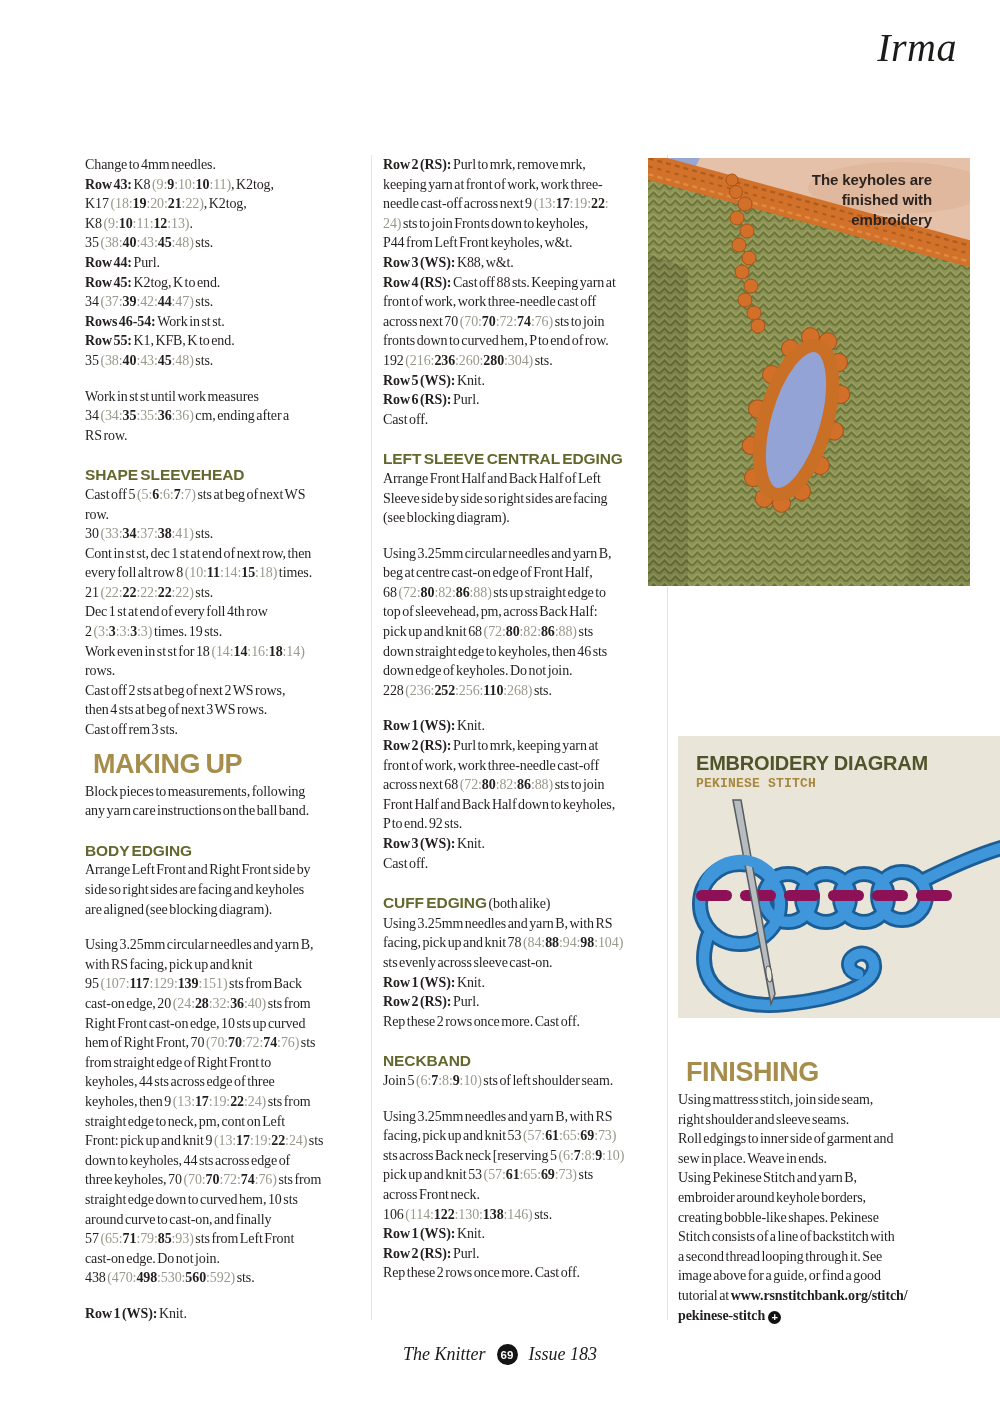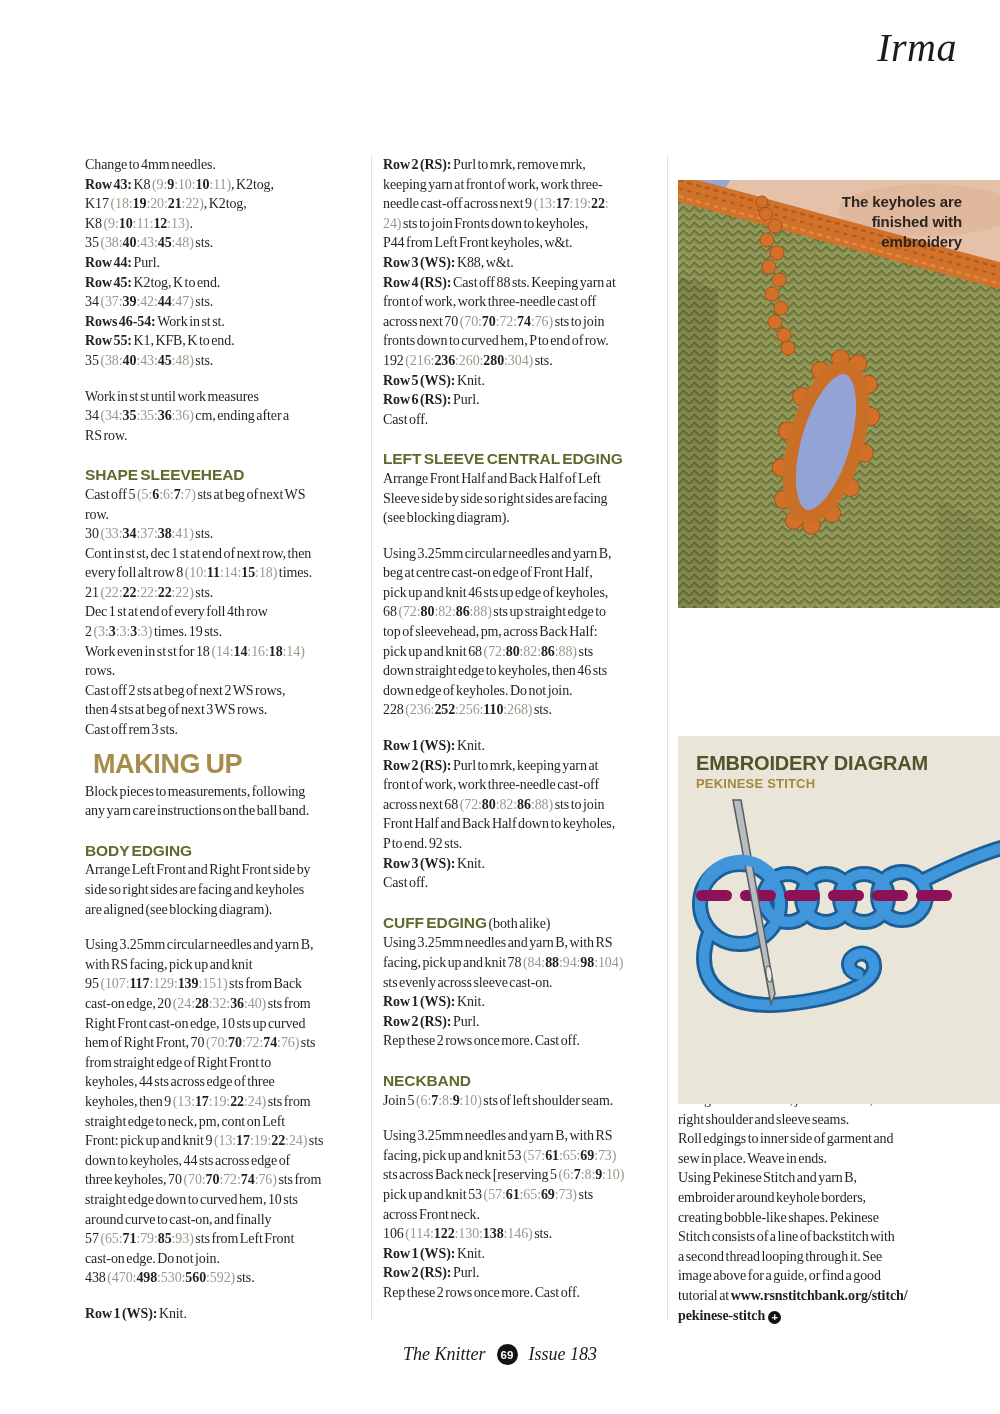--- a/index.html
+++ b/index.html
@@ -21,30 +21,30 @@
   .col > .h1:first-child{margin-top:2px;}
   .h2{font-family:"Liberation Sans",sans-serif;font-weight:700;font-size:15.5px;line-height:19.6px;
       color:#64672e;letter-spacing:-0.1px;margin-top:4px;white-space:nowrap;}
   .h2-suffix{font-family:"Liberation Serif",serif;font-weight:400;font-size:14px;color:#231f1e;}
   .col-rule{position:absolute;top:155px;width:1px;height:1165px;background:#e8e6dc;}
   #rule-1{left:371px;} #rule-2{left:667px;}
   .weblink-icon{display:inline-block;width:13px;height:13px;border-radius:50%;background:#111;
       color:#fff;font-family:"Liberation Sans",sans-serif;font-weight:700;font-size:11px;
       line-height:13px;text-align:center;vertical-align:-1px;margin-left:3px;letter-spacing:0;}
   
-  .photo{position:absolute;left:678px;top:158px;width:322px;height:428px;overflow:hidden;margin-top:22px;}
+  .photo{position:absolute;left:648px;top:158px;width:322px;height:428px;overflow:hidden;}
   .photo svg{display:block;}
   .photo-caption{position:absolute;top:12px;right:38px;text-align:right;
       font-family:"Liberation Sans",sans-serif;font-weight:700;font-size:15px;line-height:20px;
       color:#2b2320;letter-spacing:-0.1px;}
   
-  .diagram-panel{position:absolute;left:678px;top:736px;width:322px;height:368px;background:#e9e5d8;}
+  .diagram-panel{position:absolute;left:678px;top:736px;width:322px;height:282px;background:#e9e5d8;}
   .diagram-title{position:absolute;left:18px;top:16px;font-family:"Liberation Sans",sans-serif;
       font-weight:700;font-size:20px;line-height:22px;color:#50542a;letter-spacing:-0.2px;white-space:nowrap;}
-  .diagram-sub{position:absolute;left:18px;top:40px;font-family:Liberation Sans, sans-serif;
+  .diagram-sub{position:absolute;left:18px;top:40px;font-family:Liberation Mono, monospace;
       font-weight:700;font-size:13px;line-height:15px;color:#a8873e;letter-spacing:0.2px;white-space:nowrap;}
   .diagram-art{position:absolute;left:0;top:52px;}
   
   .footer{position:absolute;left:0;top:1344px;width:1000px;display:flex;justify-content:center;
       align-items:center;gap:11px;font-style:italic;font-size:18px;color:#1b1b19;}
   .f-badge{display:inline-flex;width:21px;height:21px;border-radius:50%;background:#141414;color:#fff;
       font-family:"Liberation Sans",sans-serif;font-style:normal;font-weight:700;font-size:11.5px;
       align-items:center;justify-content:center;letter-spacing:0;}
 </style>
 </head>
@@ -131,21 +131,20 @@
       <div class="line"><span class="r-b">Row 6 (RS): </span><span class="r-n">Purl.</span></div>
       <div class="line"><span class="r-n">Cast off.</span></div>
       <div class="gap"></div>
       <div class="h2">LEFT SLEEVE CENTRAL EDGING</div>
       <div class="line"><span class="r-n">Arrange Front Half and Back Half of Left</span></div>
       <div class="line"><span class="r-n">Sleeve side by side so right sides are facing</span></div>
       <div class="line"><span class="r-n">(see blocking diagram).</span></div>
       <div class="gap"></div>
       <div class="line"><span class="r-n">Using 3.25mm circular needles and yarn B,</span></div>
       <div class="line"><span class="r-n">beg at centre cast-on edge of Front Half,</span></div>
-      <div class="line"><span class="r-n">pick up and knit 46 sts up edge of keyholes,</span></div>
       <div class="line"><span class="r-n">68 </span><span class="r-g">(72:</span><span class="r-b">80</span><span class="r-g">:82:</span><span class="r-b">86</span><span class="r-g">:88)</span><span class="r-n"> sts up straight edge to</span></div>
       <div class="line"><span class="r-n">top of sleevehead, pm, across Back Half:</span></div>
       <div class="line"><span class="r-n">pick up and knit 68 </span><span class="r-g">(72:</span><span class="r-b">80</span><span class="r-g">:82:</span><span class="r-b">86</span><span class="r-g">:88)</span><span class="r-n"> sts</span></div>
       <div class="line"><span class="r-n">down straight edge to keyholes, then 46 sts</span></div>
       <div class="line"><span class="r-n">down edge of keyholes. Do not join.</span></div>
       <div class="line"><span class="r-n">228 </span><span class="r-g">(236:</span><span class="r-b">252</span><span class="r-g">:256:</span><span class="r-b">110</span><span class="r-g">:268)</span><span class="r-n"> sts.</span></div>
       <div class="gap"></div>
       <div class="line"><span class="r-b">Row 1 (WS): </span><span class="r-n">Knit.</span></div>
       <div class="line"><span class="r-b">Row 2 (RS): </span><span class="r-n">Purl to mrk, keeping yarn at</span></div>
       <div class="line"><span class="r-n">front of work, work three-needle cast-off</span></div>

